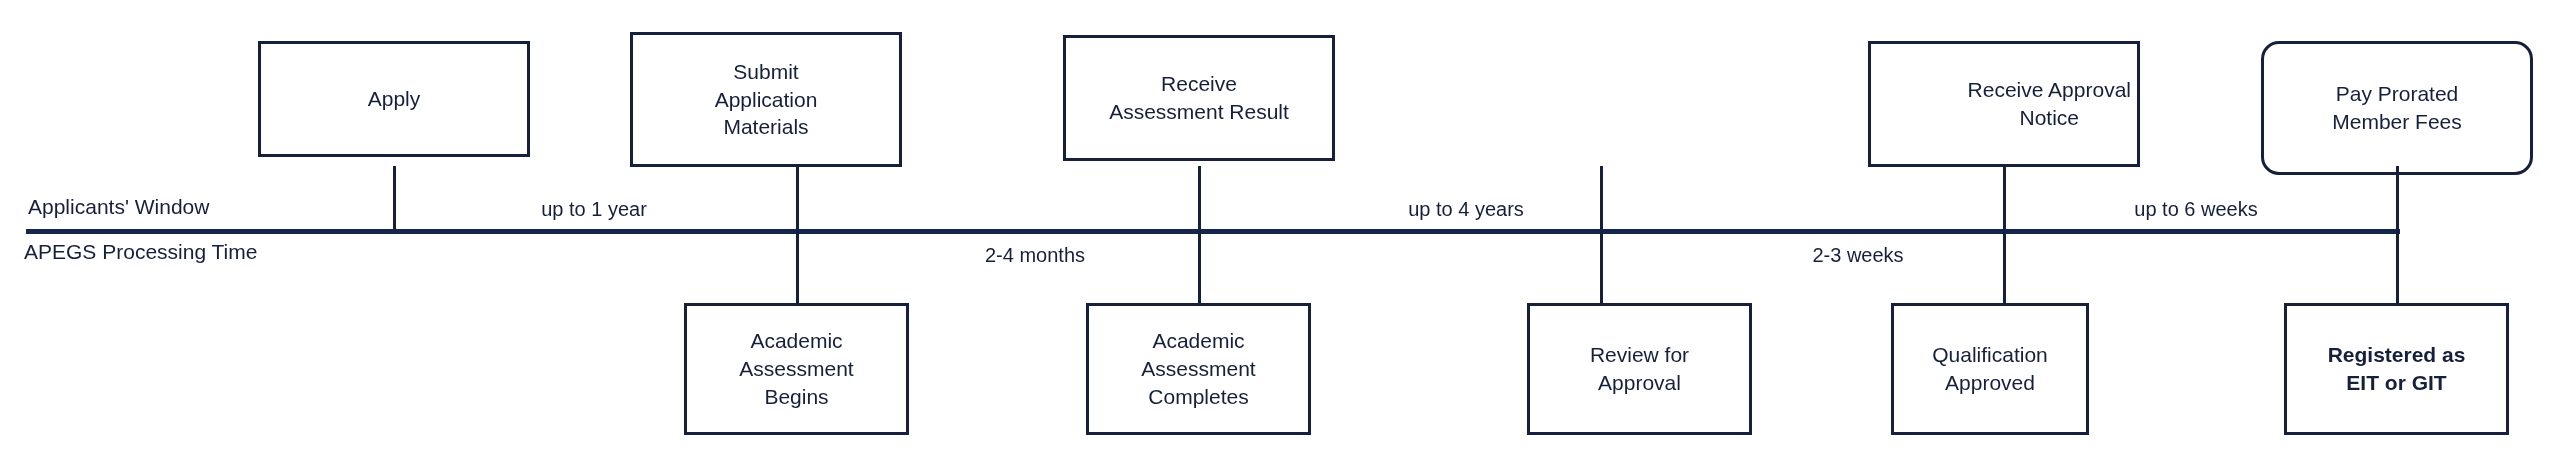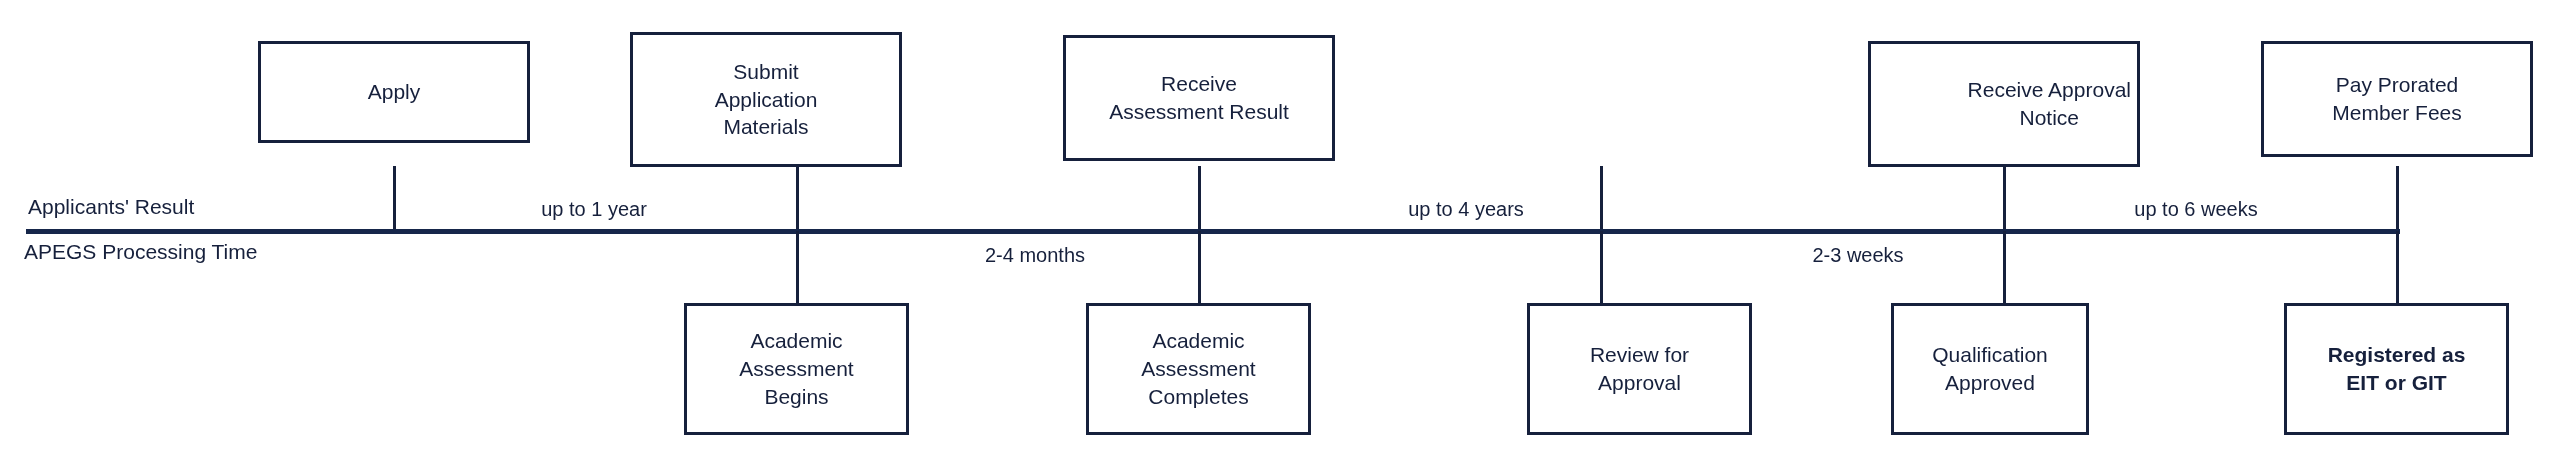--- a/index.html
+++ b/index.html
@@ -62,57 +62,57 @@
     color: #16203c;
     white-space: nowrap;
     transform: translateX(-50%);
   }
 </style>
 </head>
 <body>
 
 <div id="canvas">
 
-  <div class="node-box" style="left:258px; top:41px; width:272px; height:102px;text-align:right;">
+  <div class="node-box" style="left:258px; top:41px; width:272px; height:116px;text-align:right;">
     <span>Apply</span>
   </div>
 
   <div class="node-box" style="left:630px; top:32px; width:272px; height:135px;">
     <span>Submit
 Application
 Materials</span>
   </div>
 
   <div class="node-box" style="left:1063px; top:35px; width:272px; height:126px;">
     <span>Receive
 Assessment Result</span>
   </div>
 
 
   <div class="node-box" style="left:1868px; top:41px; width:272px; height:126px;justify-content:flex-end;">
     <span>Receive Approval
 Notice</span>
   </div>
 
-  <div class="node-box" style="left:2261px; top:41px; width:272px; height:116px;">
+  <div class="node-box" style="left:2261px; top:41px; width:272px; height:134px;border-radius:18px;">
     <span>Pay Prorated
 Member Fees</span>
   </div>
 
   <div class="connector" style="left:393px; top:166px; height:66px;"></div>
   <div class="connector" style="left:796px; top:166px; height:66px;"></div>
   <div class="connector" style="left:1198px; top:166px; height:66px;"></div>
   <div class="connector" style="left:1600px; top:166px; height:66px;"></div>
   <div class="connector" style="left:2003px; top:166px; height:66px;"></div>
   <div class="connector" style="left:2396px; top:166px; height:66px;"></div>
 
   <div class="axis-line" style="left:26px; top:229px; width:2374px; height:5px;"></div>
 
   <div class="lane-label" style="left:28px; top:195px;">
-    <span>Applicants' Result</span>
+    <span>Applicants' Window</span>
   </div>
   <div class="lane-label" style="left:24px; top:240px;">
     <span>APEGS Processing Time</span>
   </div>
 
   <div class="duration-label" style="left:594px; top:198px;">
     <span>up to 1 year</span>
   </div>
   <div class="duration-label" style="left:1466px; top:198px;">
     <span>up to 4 years</span>

